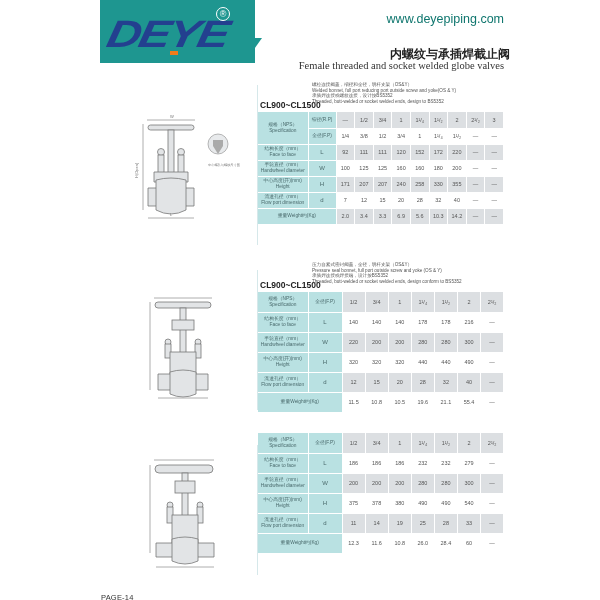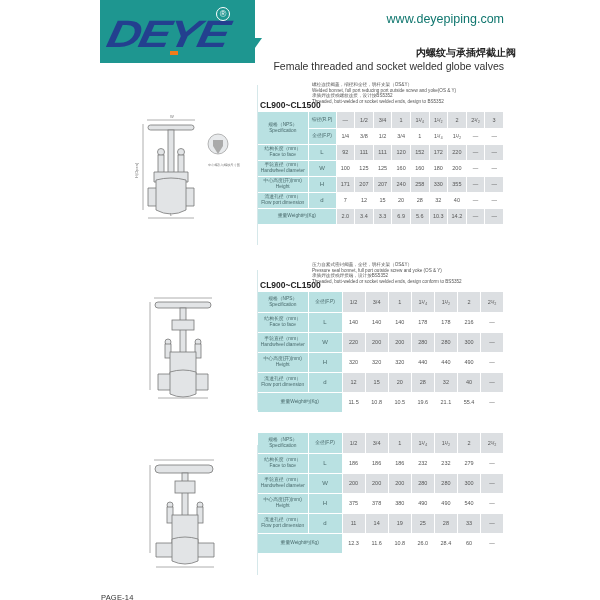--- a/index.html
+++ b/index.html
@@ -26,22 +26,22 @@
   }
   .logo-dot {
     position: absolute; left: 70px; top: 51px; width: 8px; height: 4px; background: #f07c1b;
   }
   .logo-reg {
     position: absolute; left: 116px; top: 7px; width: 14px; height: 14px; border: 1.3px solid #fff;
     border-radius: 50%; color: #fff; font-size: 9px; line-height: 12px; text-align: center;
   }
 
   .website { position: absolute; right: 96px; top: 12px; font-size: 12.5px; color: #0f766e; }
-  .title-cn { position: absolute; right: 84px; top: 46px; font-size: 10px; font-weight: bold; color: #222; }
-  .title-en { position: absolute; right: 96px; top: 60px; font-size: 10.5px; color: #333; }
+  .title-cn { position: absolute; right: 90px; top: 46px; font-size: 12px; font-weight: bold; color: #222; }
+  .title-en { position: absolute; right: 96px; top: 60px; font-size: 10.5px; color: #333; font-family: Liberation Serif, serif; }
 
   
   .drawing { position: absolute; }
   .divider-v { position: absolute; left: 257px; width: 1px; background: #d6e8ea; }
 
   
   .section { position: absolute; left: 258px; width: 246px; }
   .sec-head { position: relative; height: 30px; }
   .sec-code { position: absolute; left: 2px; bottom: 2px; font-size: 8.5px; font-weight: bold; color: #222; }
   .sec-desc { position: absolute; left: 54px; top: 0; font-size: 4.6px; line-height: 5.6px; color: #555; width: 195px; }

